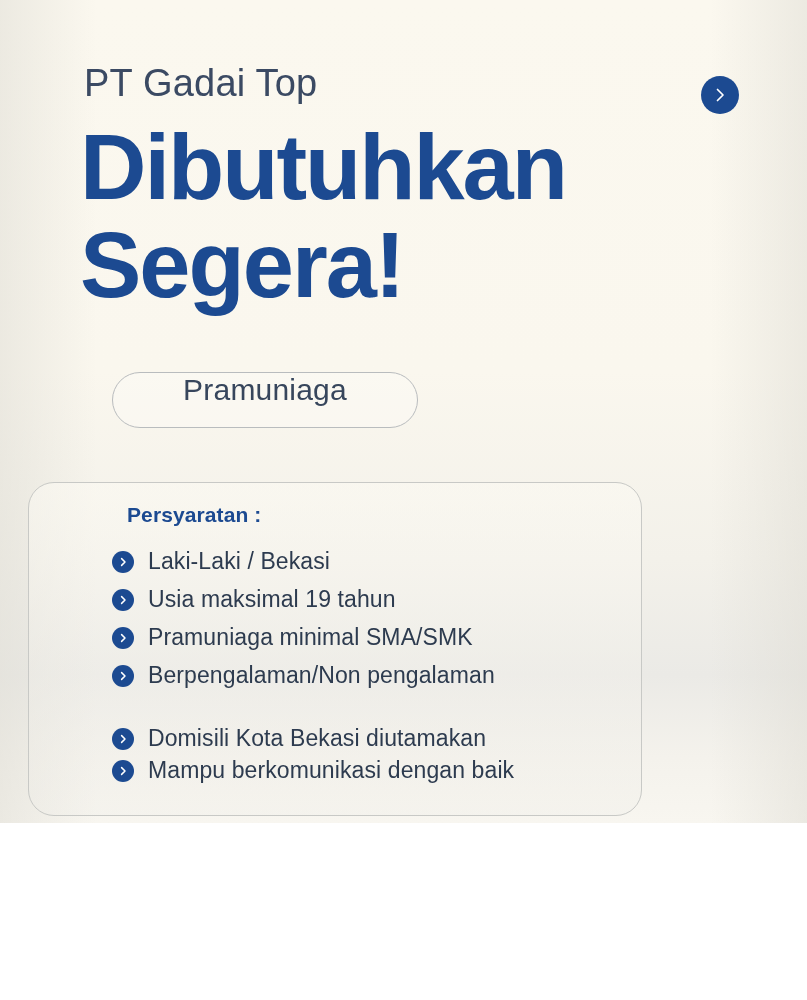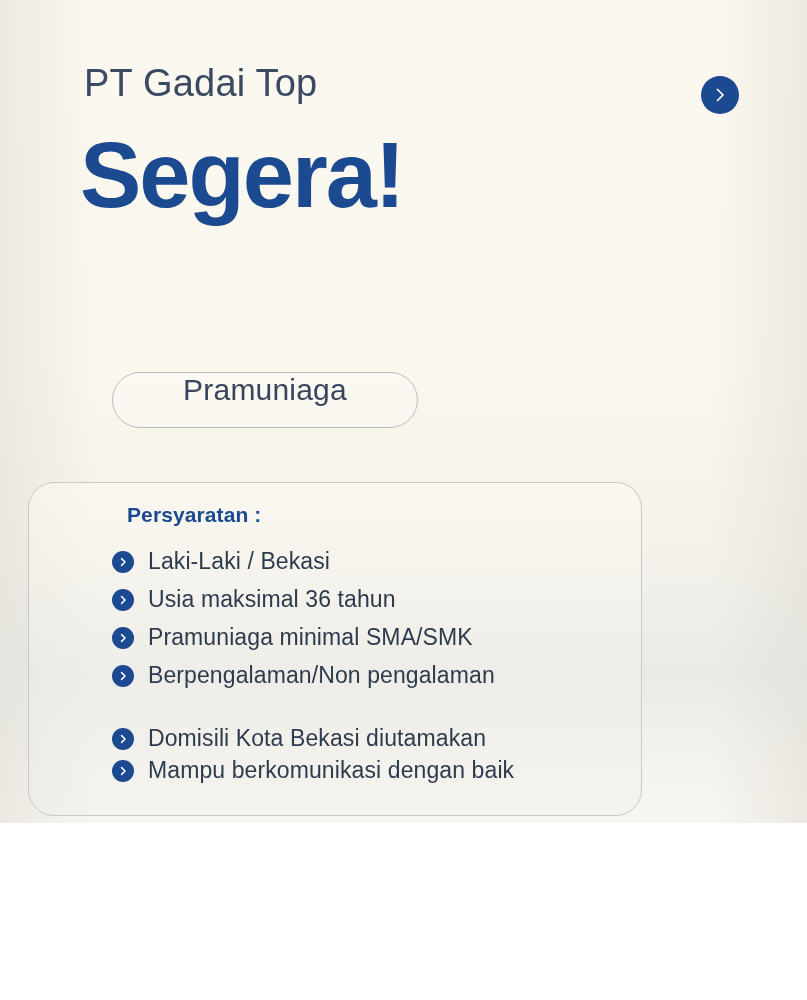--- a/index.html
+++ b/index.html
@@ -166,20 +166,21 @@
 
   <div class="company-name">PT Gadai Top</div>
 
   <div class="next-arrow">
     <svg width="20" height="20" viewBox="0 0 20 20" aria-hidden="true">
       <path d="M7.5 4.5 L13 10 L7.5 15.5" fill="none" stroke="#ffffff" stroke-width="1.7" stroke-linecap="round" stroke-linejoin="round"></path>
     </svg>
   </div>
 
   <div class="headline">
+    <span class="line line1">Dibutuhkan</span>
     <span class="line line2">Segera!</span>
   </div>
 
   <div class="position-pill">
     <span>Pramuniaga</span>
   </div>
 
   <div class="req-card"></div>
 
   <div class="req-title">Persyaratan :</div>
@@ -192,21 +193,21 @@
         </svg>
       </span>
       <span class="req-text">Laki-Laki / Bekasi</span>
     </li>
     <li class="req-item i1">
       <span class="bullet-icon">
         <svg width="12" height="12" viewBox="0 0 12 12" aria-hidden="true">
           <path d="M4.6 2.6 L8 6 L4.6 9.4" fill="none" stroke="#ffffff" stroke-width="1.5" stroke-linecap="round" stroke-linejoin="round"></path>
         </svg>
       </span>
-      <span class="req-text">Usia maksimal 36 tahun</span>
+      <span class="req-text">Usia maksimal 19 tahun</span>
     </li>
     <li class="req-item i2">
       <span class="bullet-icon">
         <svg width="12" height="12" viewBox="0 0 12 12" aria-hidden="true">
           <path d="M4.6 2.6 L8 6 L4.6 9.4" fill="none" stroke="#ffffff" stroke-width="1.5" stroke-linecap="round" stroke-linejoin="round"></path>
         </svg>
       </span>
       <span class="req-text">Pramuniaga minimal SMA/SMK</span>
     </li>
     <li class="req-item i3">

